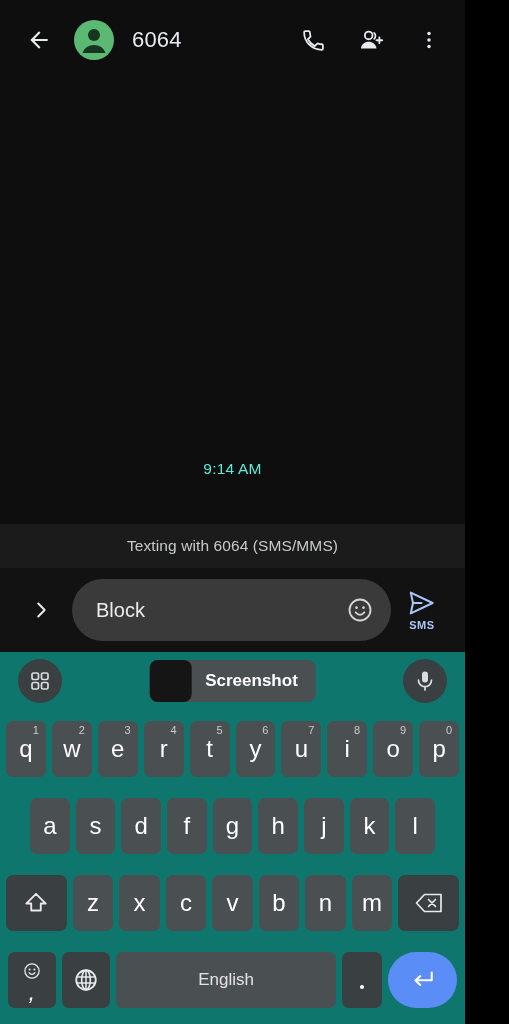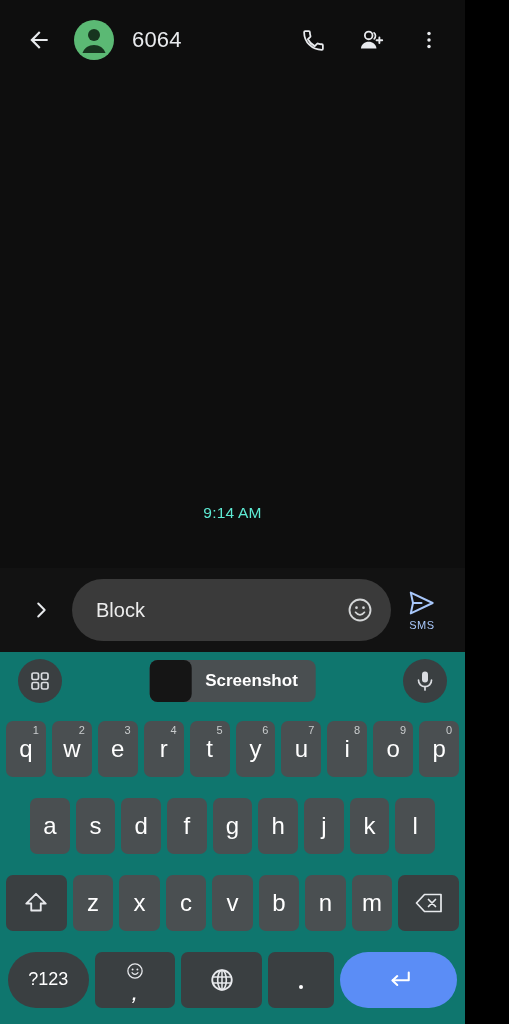--- a/index.html
+++ b/index.html
@@ -116,21 +116,21 @@
   .send-btn {
     width: 62px; flex: 0 0 62px;
     height: 62px;
     display: flex; flex-direction: column;
     align-items: center; justify-content: center;
     cursor: pointer;
   }
   .send-label {
     color: #a8c7fa;
     font-size: 11px;
-    font-weight: normal;
+    font-weight: bold;
     letter-spacing: .6px;
     margin-top: 3px;
   }
 
   
   .keyboard {
     flex: 0 0 372px;
     background: #0f766e;
     display: flex; flex-direction: column;
     padding: 0 4px 6px 4px;
@@ -266,20 +266,21 @@
           <circle cx="12" cy="19" r="1.9" fill="#e8eaed"></circle>
         </svg>
       </div>
     </div>
   </div>
 
   <div class="conversation">
     <div class="timestamp">9:14 AM</div>
   </div>
 
+  <div class="sms-banner">Texting with 6064 (SMS/MMS)</div>
 
   <div class="compose-area">
     <div class="expand-btn">
       <svg width="22" height="22" viewBox="0 0 24 24">
         <path d="M9 5l7 7-7 7" fill="none" stroke="#e8eaed" stroke-width="2.2" stroke-linecap="round" stroke-linejoin="round"></path>
       </svg>
     </div>
 
     <div class="input-pill">
       <div class="input-text" title="Text message">Block</div>
@@ -400,39 +401,39 @@
       <div class="key">m</div>
       <div class="key dark wide15">
         <svg width="30" height="26" viewBox="0 0 30 24">
           <path d="M10.5 3.5H27v17H10.5L2.5 12z" fill="none" stroke="#e8eaed" stroke-width="1.7" stroke-linejoin="round"></path>
           <path d="M14.5 8.5l7 7M21.5 8.5l-7 7" stroke="#e8eaed" stroke-width="1.7" stroke-linecap="round"></path>
         </svg>
       </div>
     </div>
 
     <div class="kb-row row4">
-      <div class="key round">?123</div>
       <div class="key dark comma">
         <span class="mini-emoji">
           <svg width="18" height="18" viewBox="0 0 24 24">
             <circle cx="12" cy="12" r="9.5" fill="none" stroke="#e8eaed" stroke-width="1.7"></circle>
             <circle cx="8.8" cy="10" r="1.3" fill="#e8eaed"></circle>
             <circle cx="15.2" cy="10" r="1.3" fill="#e8eaed"></circle>
             <path d="M8 14.2c1 1.5 2.4 2.3 4 2.3s3-.8 4-2.3" fill="none" stroke="#e8eaed" stroke-width="1.6" stroke-linecap="round"></path>
           </svg>
         </span>
         <span class="comma-glyph">,</span>
       </div>
       <div class="key dark">
         <svg width="26" height="26" viewBox="0 0 24 24">
           <circle cx="12" cy="12" r="9" fill="none" stroke="#e8eaed" stroke-width="1.7"></circle>
           <ellipse cx="12" cy="12" rx="4" ry="9" fill="none" stroke="#e8eaed" stroke-width="1.5"></ellipse>
           <path d="M3.2 9.2h17.6M3.2 14.8h17.6M12 3v18" stroke="#e8eaed" stroke-width="1.4"></path>
         </svg>
       </div>
+      <div class="key space">English</div>
       <div class="key dark period">
         <span class="dot"></span>
       </div>
       <div class="key enter">
         <svg width="30" height="26" viewBox="0 0 24 24">
           <path d="M21 5v7.2H6.2" fill="none" stroke="#fff" stroke-width="1.9" stroke-linecap="round" stroke-linejoin="round"></path>
           <path d="M10.4 8.4 6 12.5l4.4 4.1" fill="none" stroke="#fff" stroke-width="1.9" stroke-linecap="round" stroke-linejoin="round"></path>
         </svg>
       </div>
     </div>

